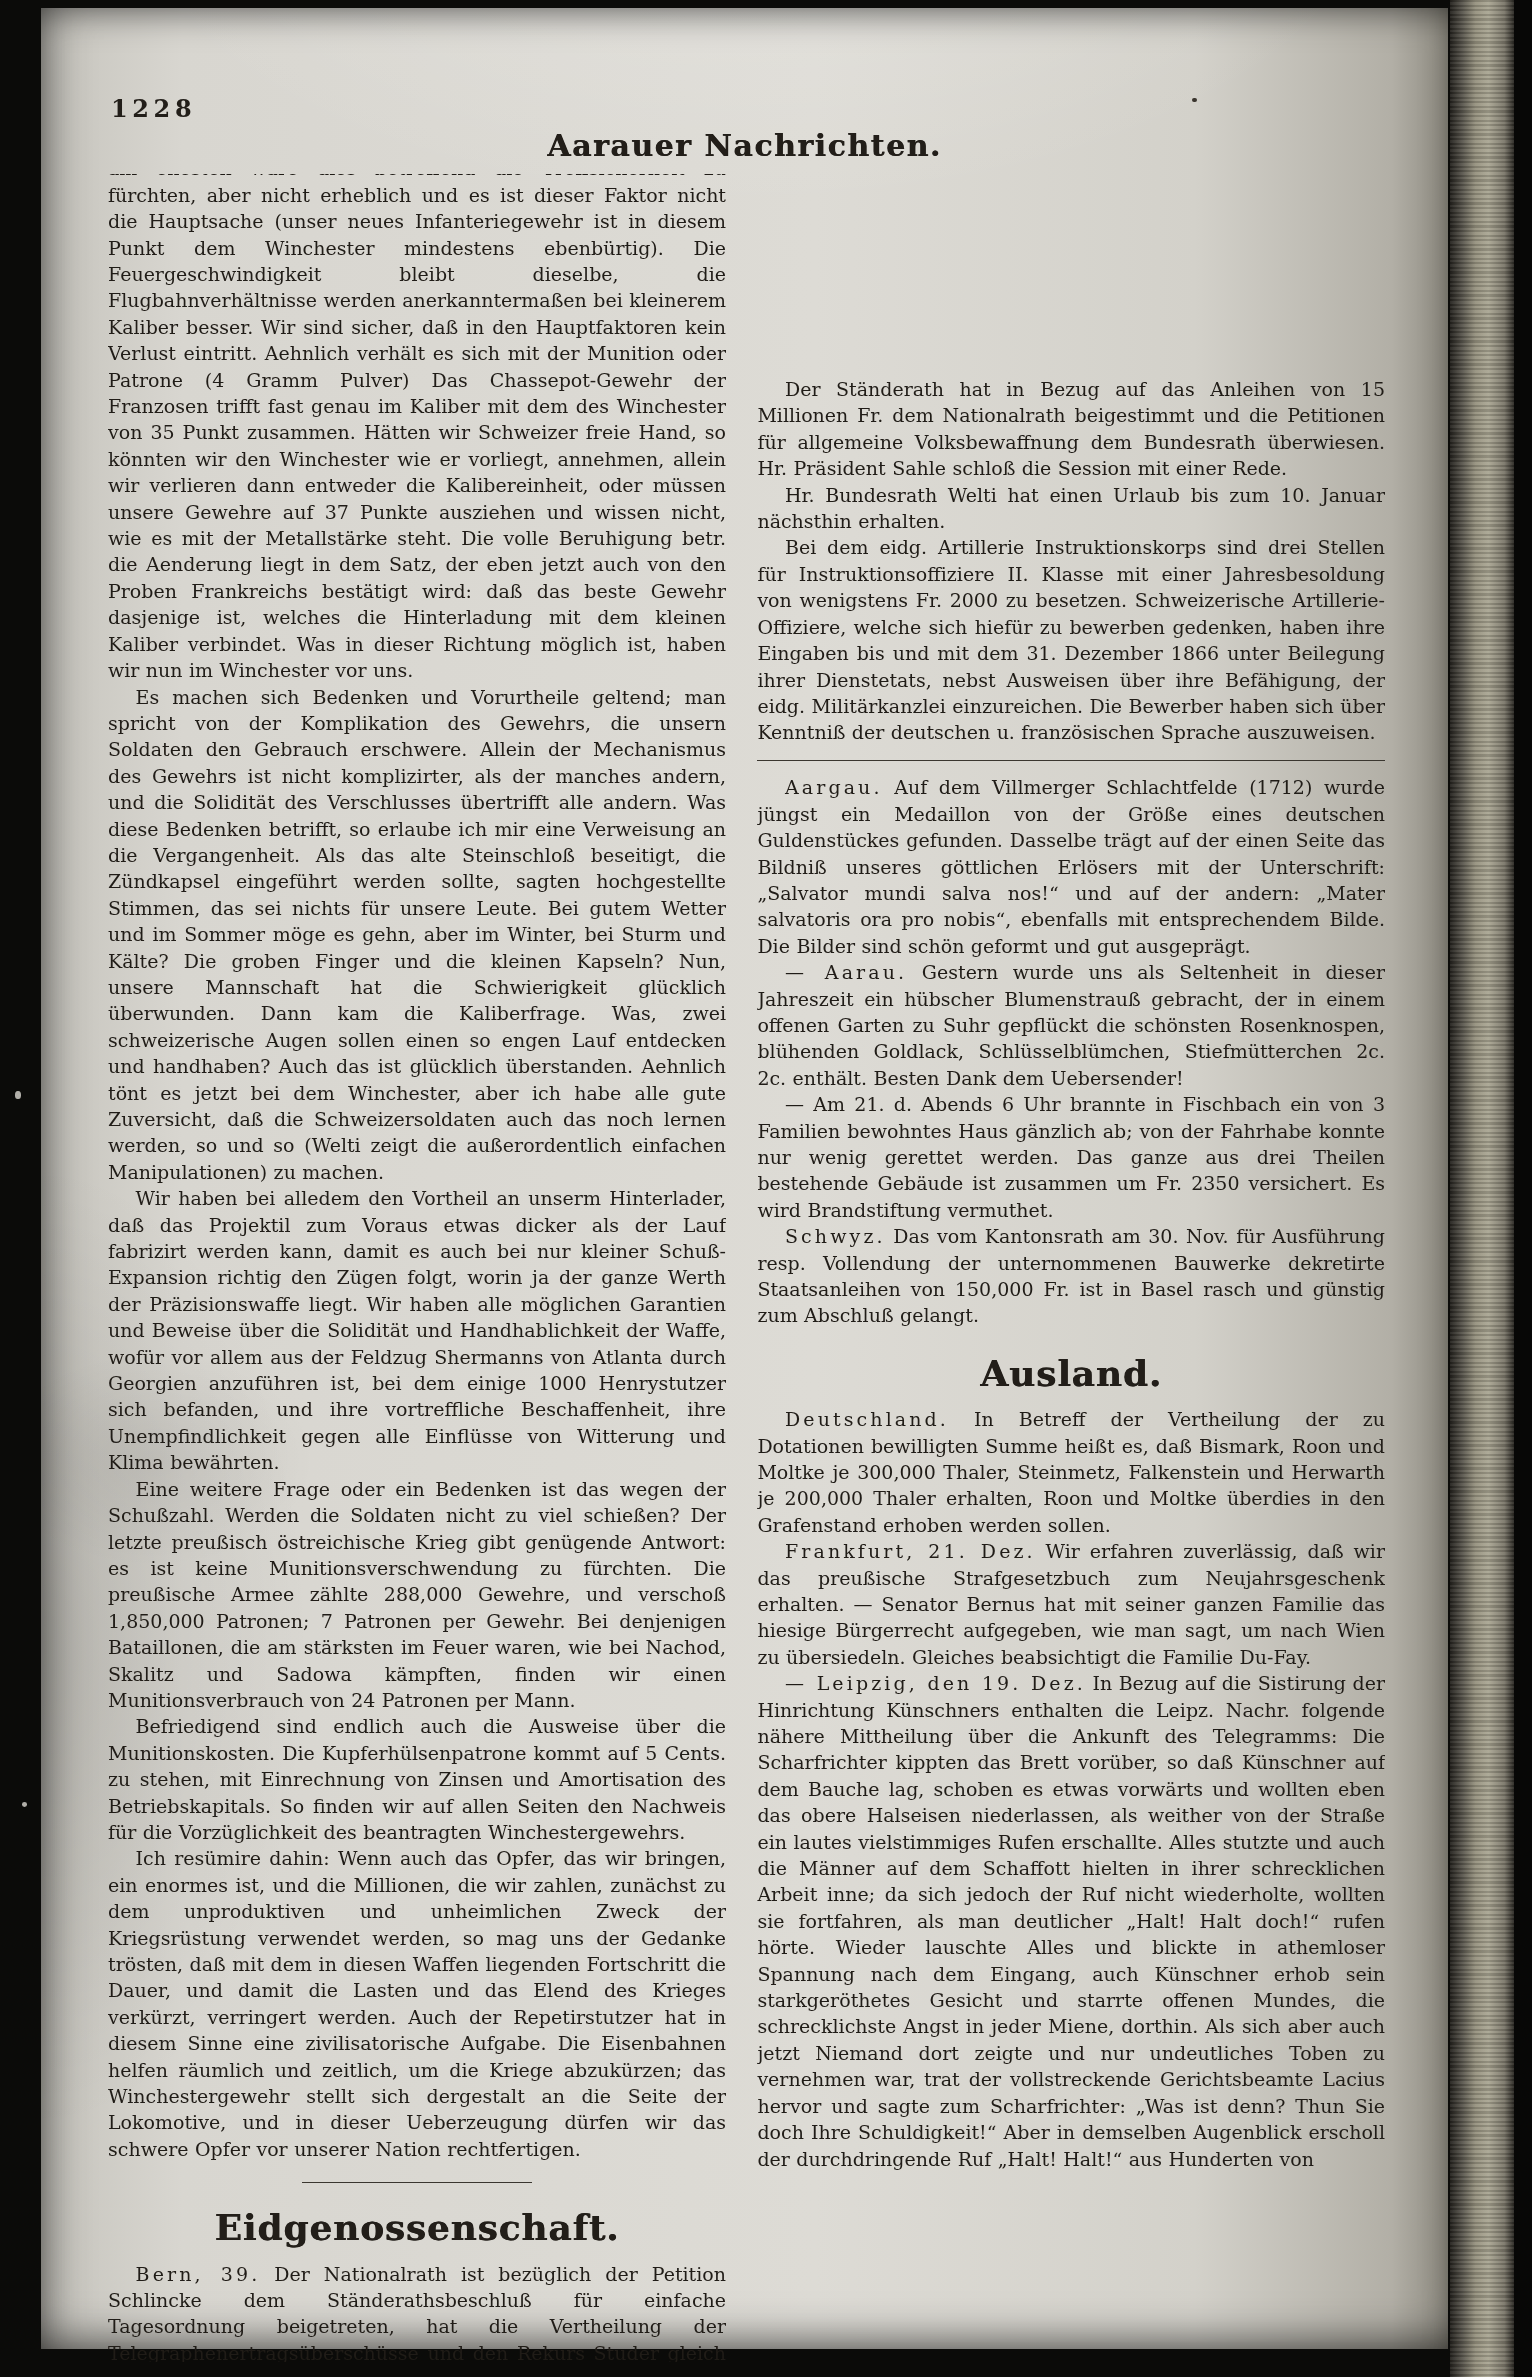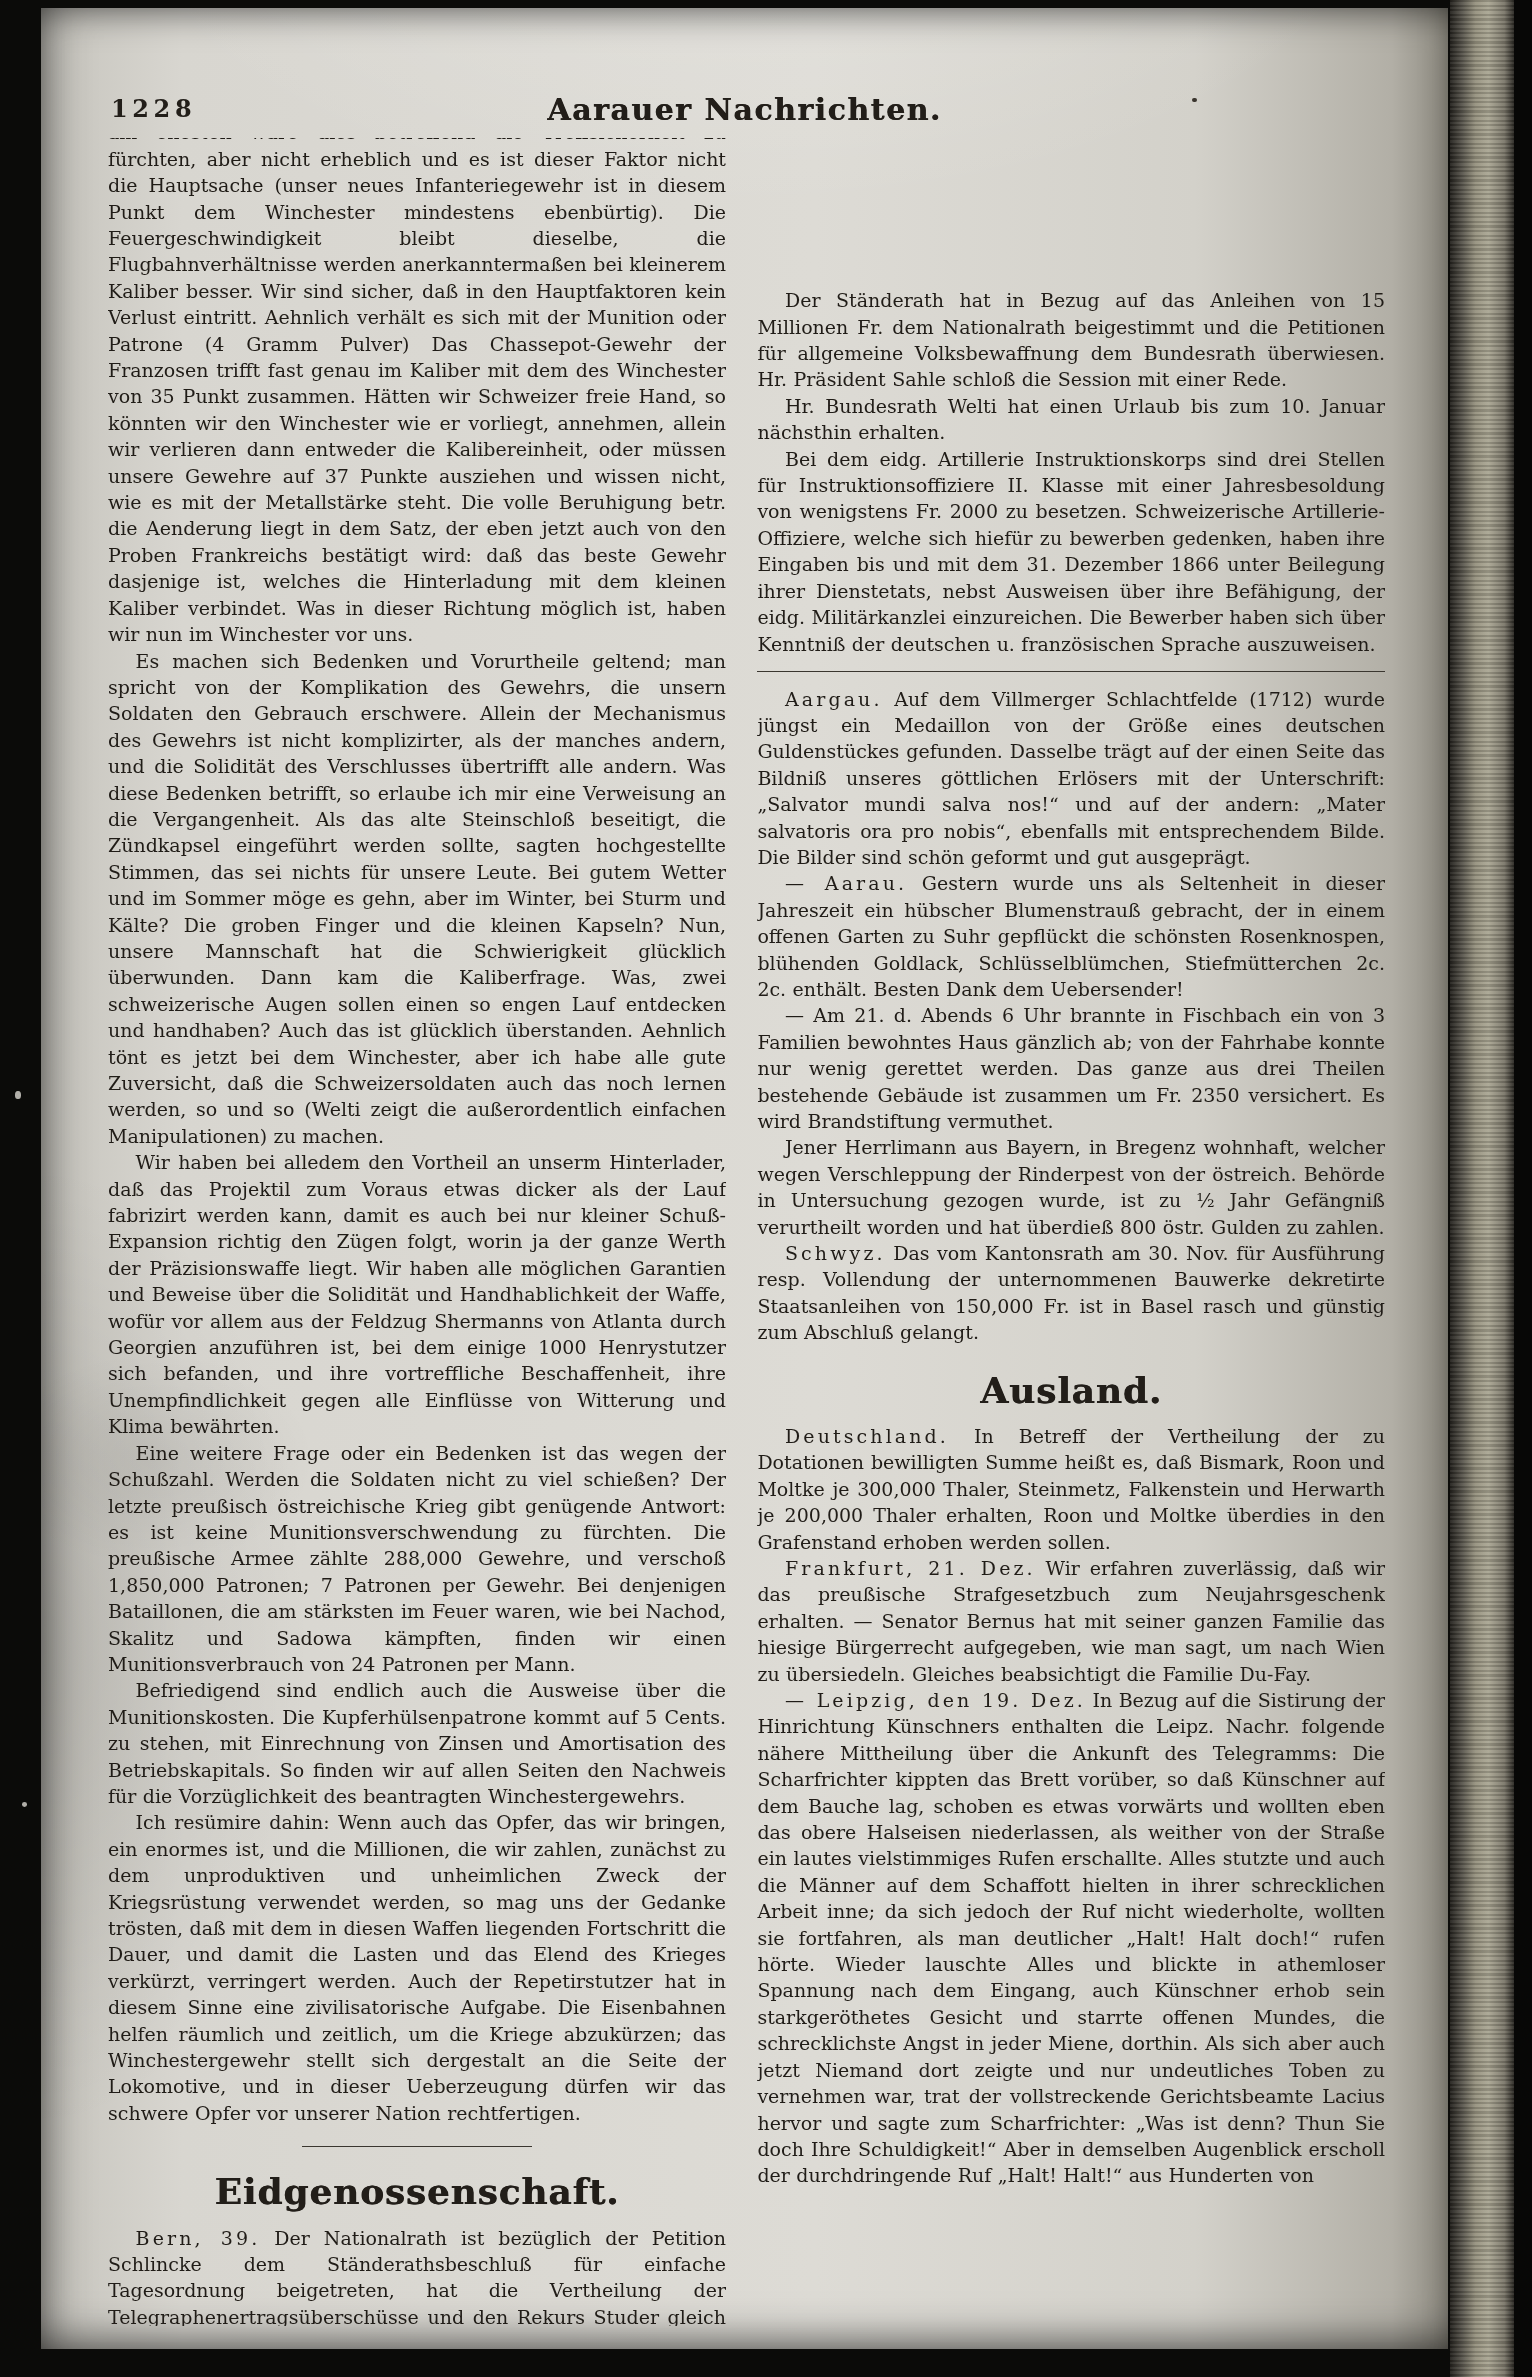--- a/index.html
+++ b/index.html
@@ -31,21 +31,21 @@
       repeating-linear-gradient(180deg, rgba(0,0,0,0.14) 0 2.3px, rgba(255,255,255,0.05) 2.3px 4.6px),
       linear-gradient(90deg,#23211d 0%,#55524a 18%,#96927f 40%,#aaa693 60%,#7b776a 85%,#2a2823 100%);
   }
   .right-black{position:absolute;right:0;top:0;width:18.4px;height:100%;background:#070706;}
   .speck{position:absolute;width:5.4px;height:7.7px;border-radius:50%;background:#cfcdc6;opacity:.85;}
   .speck.s1{left:15.3px;top:1091px;}
   .speck.s2{left:21.5px;top:1802px;height:4.6px;}
   .ink-speck{position:absolute;left:1151px;top:90px;width:4.6px;height:4.6px;border-radius:50%;background:#3a352e;}
 
   
-  .page-header{position:relative;padding-top:84px;height:46px;}
+  .page-header{position:relative;padding-top:120px;height:46px;}
   .page-number{position:absolute;left:70px;top:86px;font-size:24px;font-weight:bold;letter-spacing:4.6px;}
   .masthead{margin:0;text-align:center;font-size:30px;font-weight:bold;letter-spacing:1.5px;
     text-shadow:0.5px 0 0 #221e19;}
 
   
   .columns{display:flex;align-items:center;padding:12.3px 63px 0 67px;height:2176px;overflow:hidden;}
   .col{width:618px;overflow:hidden;}
   .col.right{flex:1;}
   .divider{width:0.8px;background:#46423a;margin:3.1px 15.3px 20px 15.3px;}
 
@@ -87,21 +87,20 @@
         </div>
       <div class="divider"></div>
       <div class="col right">
           <p class="para">Der Ständerath hat in Bezug auf das Anleihen von 15 Millionen Fr. dem Nationalrath beigestimmt und die Petitionen für allgemeine Volksbewaffnung dem Bundesrath überwiesen. Hr. Präsident Sahle schloß die Session mit einer Rede.</p>
           <p class="para">Hr. Bundesrath Welti hat einen Urlaub bis zum 10. Januar nächsthin erhalten.</p>
           <p class="para">Bei dem eidg. Artillerie Instruktionskorps sind drei Stellen für Instruktionsoffiziere II. Klasse mit einer Jahresbesoldung von wenigstens Fr. 2000 zu besetzen. Schweizerische Artillerie-Offiziere, welche sich hiefür zu bewerben gedenken, haben ihre Eingaben bis und mit dem 31. Dezember 1866 unter Beilegung ihrer Dienstetats, nebst Ausweisen über ihre Befähigung, der eidg. Militärkanzlei einzureichen. Die Bewerber haben sich über Kenntniß der deutschen u. französischen Sprache auszuweisen.</p>
           <hr class="rule">
           <p class="para"><span class="lead">Aargau.</span> Auf dem Villmerger Schlachtfelde (1712) wurde jüngst ein Medaillon von der Größe eines deutschen Guldenstückes gefunden. Dasselbe trägt auf der einen Seite das Bildniß unseres göttlichen Erlösers mit der Unterschrift: „Salvator mundi salva nos!“ und auf der andern: „Mater salvatoris ora pro nobis“, ebenfalls mit entsprechendem Bilde. Die Bilder sind schön geformt und gut ausgeprägt.</p>
           <p class="para"><span class="lead">— Aarau.</span> Gestern wurde uns als Seltenheit in dieser Jahreszeit ein hübscher Blumenstrauß gebracht, der in einem offenen Garten zu Suhr gepflückt die schönsten Rosenknospen, blühenden Goldlack, Schlüsselblümchen, Stiefmütterchen 2c. 2c. enthält. Besten Dank dem Uebersender!</p>
           <p class="para">— Am 21. d. Abends 6 Uhr brannte in Fischbach ein von 3 Familien bewohntes Haus gänzlich ab; von der Fahrhabe konnte nur wenig gerettet werden. Das ganze aus drei Theilen bestehende Gebäude ist zusammen um Fr. 2350 versichert. Es wird Brandstiftung vermuthet.</p>
-          <p class="para">Jener Herrlimann aus Bayern, in Bregenz wohnhaft, welcher wegen Verschleppung der Rinderpest von der östreich. Behörde in Untersuchung gezogen wurde, ist zu ½ Jahr Gefängniß verurtheilt worden und hat überdieß 800 östr. Gulden zu zahlen.</p>
           <p class="para"><span class="lead">Schwyz.</span> Das vom Kantonsrath am 30. Nov. für Ausführung resp. Vollendung der unternommenen Bauwerke dekretirte Staatsanleihen von 150,000 Fr. ist in Basel rasch und günstig zum Abschluß gelangt.</p>
           <h2 class="section-header">Ausland.</h2>
           <p class="para"><span class="lead">Deutschland.</span> In Betreff der Vertheilung der zu Dotationen bewilligten Summe heißt es, daß Bismark, Roon und Moltke je 300,000 Thaler, Steinmetz, Falkenstein und Herwarth je 200,000 Thaler erhalten, Roon und Moltke überdies in den Grafenstand erhoben werden sollen.</p>
           <p class="para"><span class="lead">Frankfurt, 21. Dez.</span> Wir erfahren zuverlässig, daß wir das preußische Strafgesetzbuch zum Neujahrsgeschenk erhalten. — Senator Bernus hat mit seiner ganzen Familie das hiesige Bürgerrecht aufgegeben, wie man sagt, um nach Wien zu übersiedeln. Gleiches beabsichtigt die Familie Du-Fay.</p>
           <p class="para"><span class="lead">— Leipzig, den 19. Dez.</span> In Bezug auf die Sistirung der Hinrichtung Künschners enthalten die Leipz. Nachr. folgende nähere Mittheilung über die Ankunft des Telegramms: Die Scharfrichter kippten das Brett vorüber, so daß Künschner auf dem Bauche lag, schoben es etwas vorwärts und wollten eben das obere Halseisen niederlassen, als weither von der Straße ein lautes vielstimmiges Rufen erschallte. Alles stutzte und auch die Männer auf dem Schaffott hielten in ihrer schrecklichen Arbeit inne; da sich jedoch der Ruf nicht wiederholte, wollten sie fortfahren, als man deutlicher „Halt! Halt doch!“ rufen hörte. Wieder lauschte Alles und blickte in athemloser Spannung nach dem Eingang, auch Künschner erhob sein starkgeröthetes Gesicht und starrte offenen Mundes, die schrecklichste Angst in jeder Miene, dorthin. Als sich aber auch jetzt Niemand dort zeigte und nur undeutliches Toben zu vernehmen war, trat der vollstreckende Gerichtsbeamte Lacius hervor und sagte zum Scharfrichter: „Was ist denn? Thun Sie doch Ihre Schuldigkeit!“ Aber in demselben Augenblick erscholl der durchdringende Ruf „Halt! Halt!“ aus Hunderten von</p>
         </div>
     </div>
   </div>
 
   <div class="fore-edge"></div>

